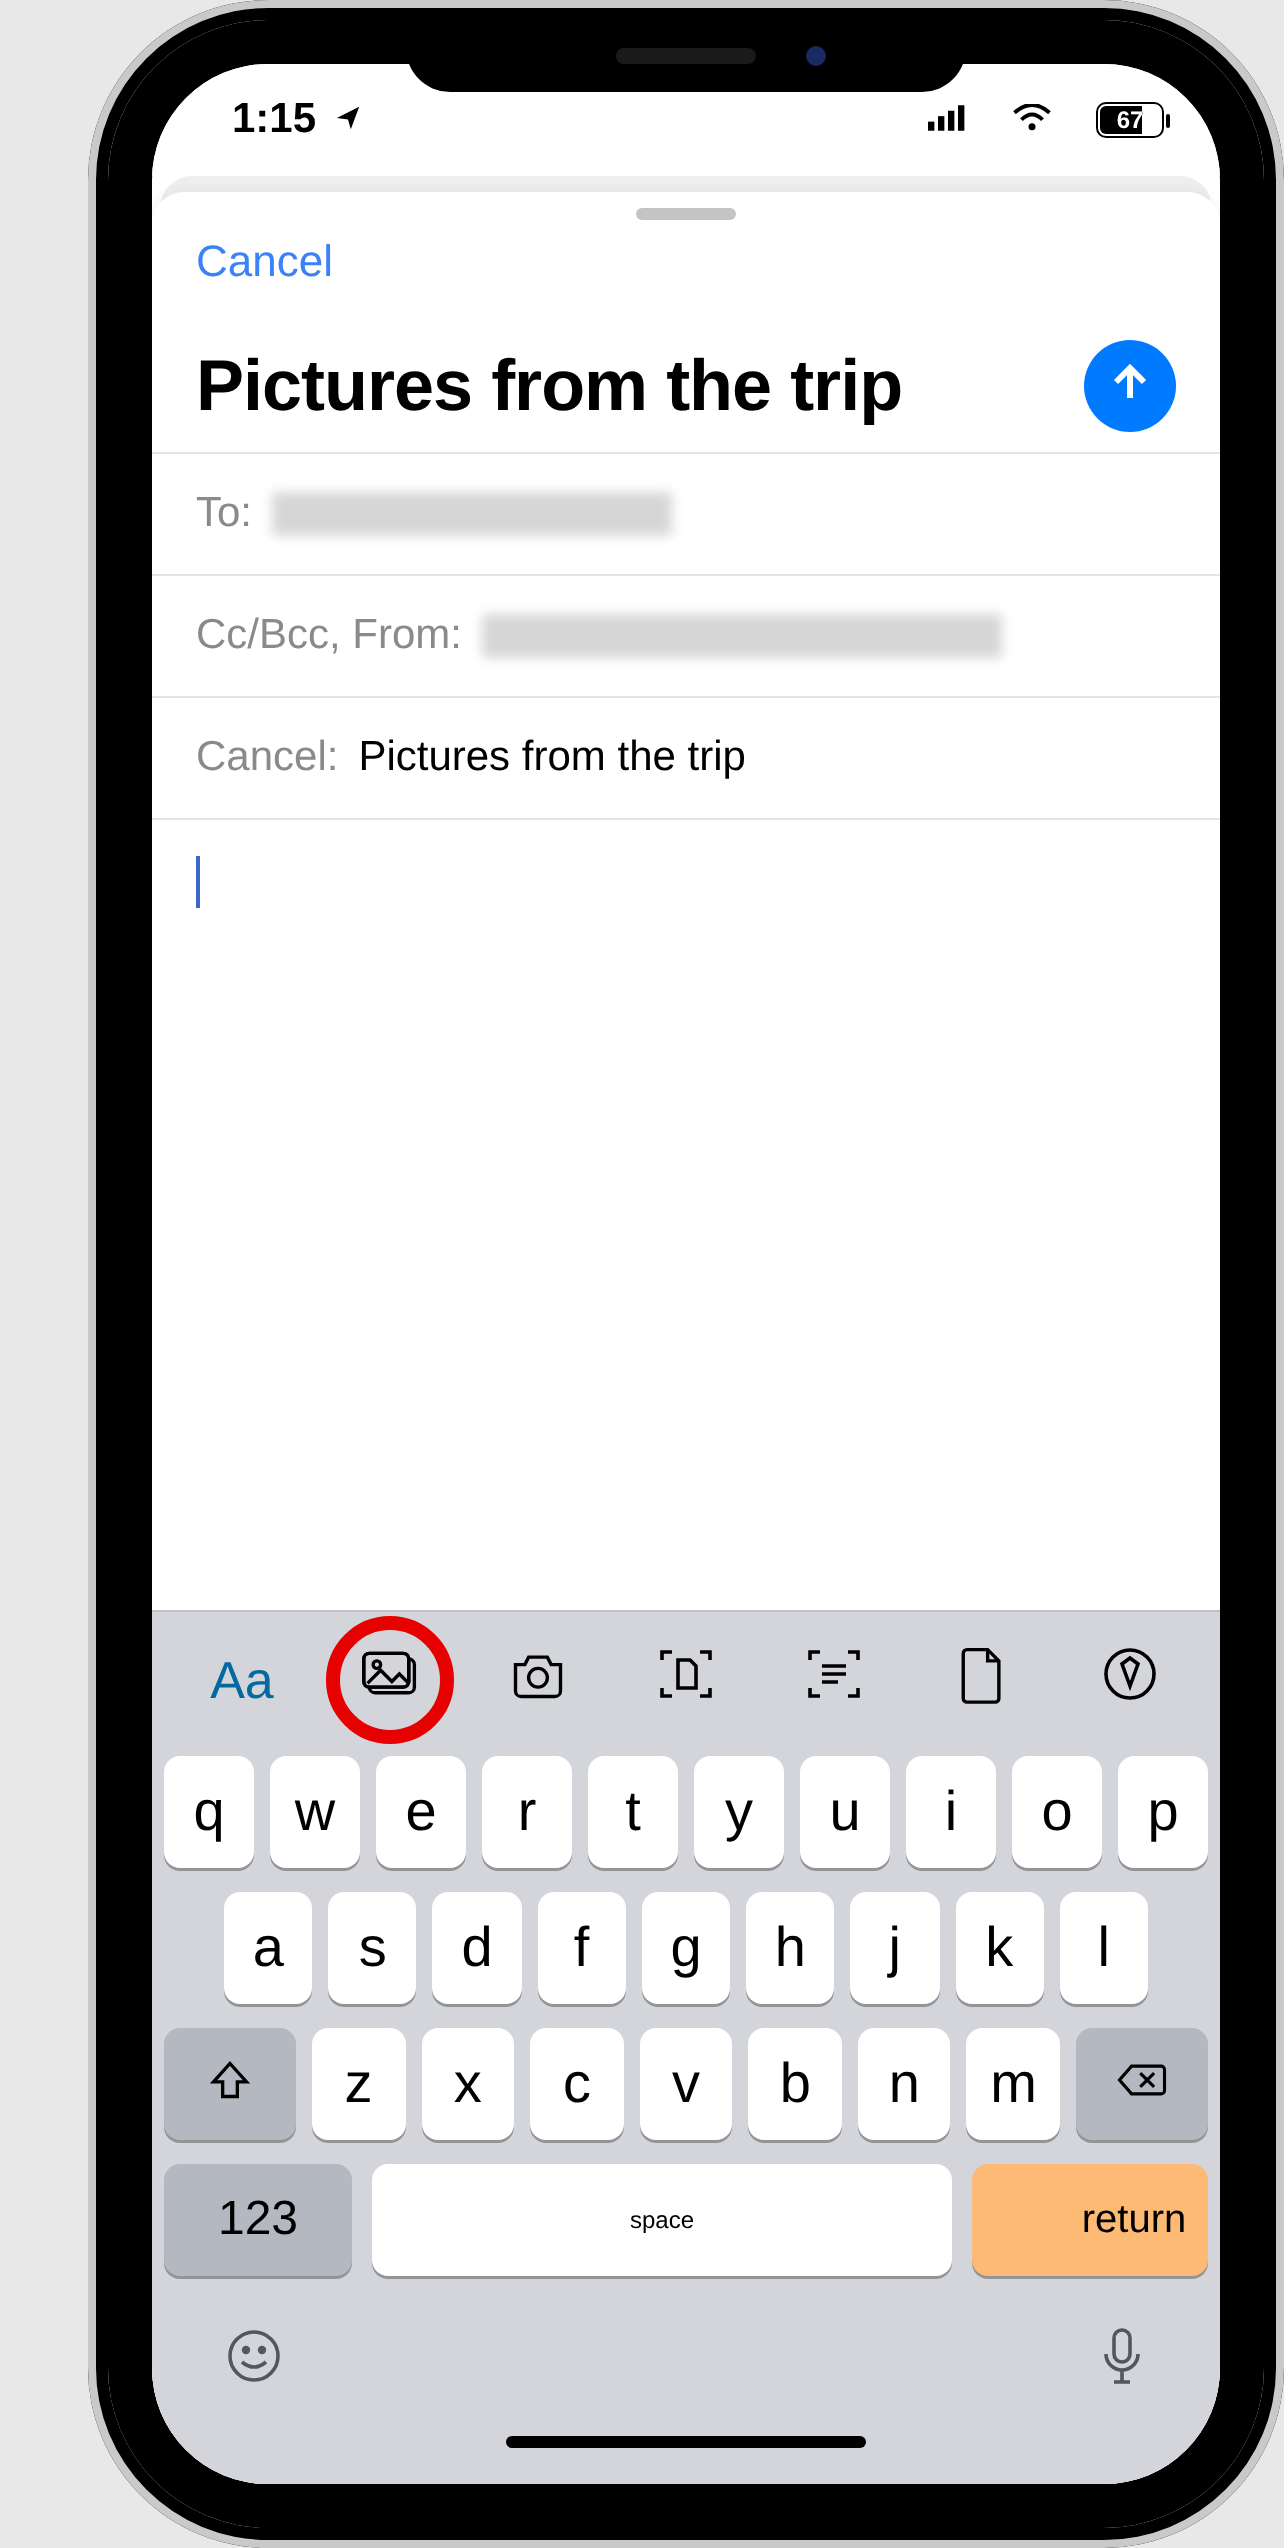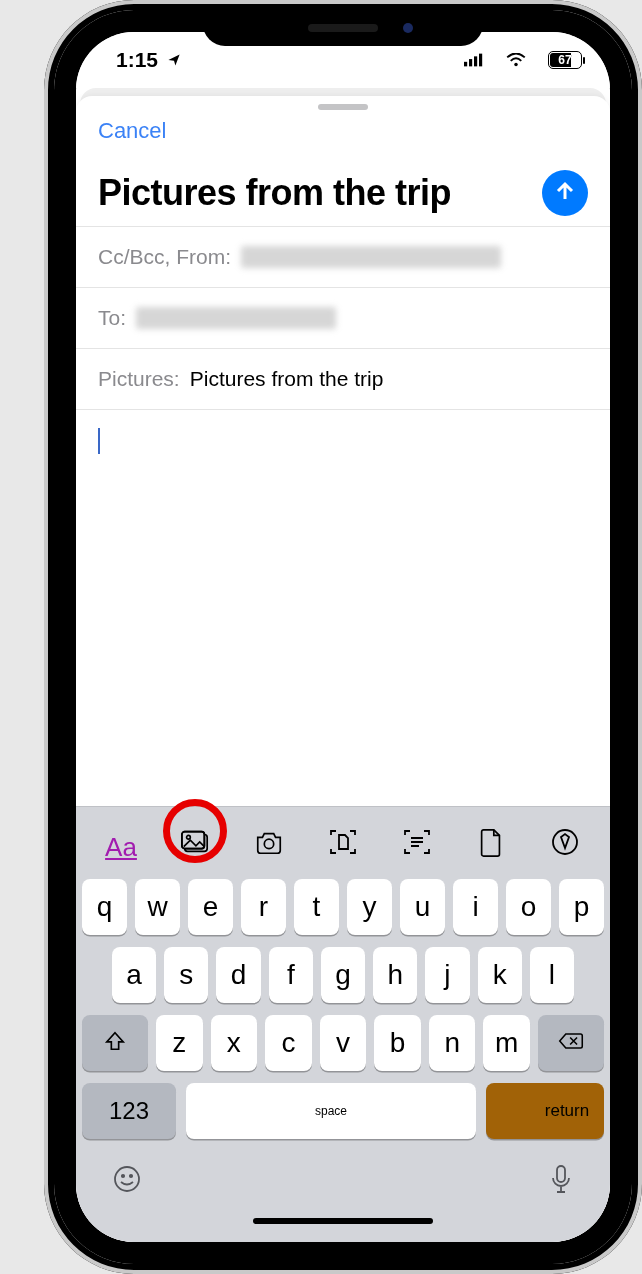--- a/index.html
+++ b/index.html
@@ -143,23 +143,23 @@
     width:2px; height:26px; background:#3a68c7; display:inline-block;
   }
   .kbd-accessory {
     background:#d3d5da;
     border-top:1px solid #bfc1c6;
     padding: 12px 8px 10px 8px;
     display:flex; align-items:center; justify-content:space-between;
     position:relative;
   }
   .acc-btn {
-    flex:1; display:flex; align-items:flex-end; justify-content:center;
+    flex:1; display:flex; align-items:center; justify-content:center;
     height:44px; cursor:pointer;
-    font-size:22px; color:#a21caf; position:relative;text-decoration:underline;
+    font-size:22px; color:#0369a1; position:relative;
   }
   .acc-text { font-size:26px; font-weight:400; }
   .highlight-circle {
     position:absolute;
     width:64px; height:64px;
     border:7px solid #e60000;
     border-radius:50%;
     pointer-events:none;
   }
   .keyboard {
@@ -172,21 +172,21 @@
     flex:1; height:56px;
     background:#fff; border-radius:8px;
     box-shadow: 0 1.5px 0 rgba(0,0,0,0.3);
     display:flex; align-items:center; justify-content:center;
     font-size:28px; color:#000; cursor:pointer;
   }
   .key.mod { background:#b4b8c0; }
   .key.wide { flex: 0 0 66px; }
   .key.space { flex: 4; font-size:12px; }
   .key.num { flex: 0 0 94px; font-size:24px; background:#b4b8c0; }
-  .key.ret { flex: 0 0 118px; font-size:17px; background:#a16207;padding-left:44px; }
+  .key.ret { flex: 0 0 118px; font-size:20px; background:#fdba74;padding-left:44px; }
   .krow.bottom { gap:10px; }
   .kbd-footer {
     display:flex; justify-content:space-between; align-items:center;
     padding: 12px 30px 0 30px;
   }
   .foot-icon { font-size:30px; color:#54565b; cursor:pointer; }
   .home-indicator {
     width:180px; height:6px; background:#000; border-radius:3px;
     margin: 16px auto 8px;
   }
@@ -251,31 +251,31 @@
           <div class="send-btn">
             <span>
               <svg viewBox="0 0 24 24">
                   <path d="M12 20 V5 M5 12 L12 5 L19 12"></path>
                 </svg>
             </span>
           </div>
         </div>
 
         <div class="field-row">
+          <span class="field-label">To:</span>
+          <span class="redact" style="width:200px"></span>
+        </div>
+
+        <div class="field-row">
           <span class="field-label">Cc/Bcc, From:</span>
           <span class="redact" style="width:260px"></span>
         </div>
 
         <div class="field-row">
-          <span class="field-label">To:</span>
-          <span class="redact" style="width:200px"></span>
-        </div>
-
-        <div class="field-row">
-          <span class="field-label">Pictures:</span>
+          <span class="field-label">Cancel:</span>
           <span class="field-value">Pictures from the trip</span>
         </div>
 
         <div class="body-area">
           <span class="cursor"></span>
         </div>
 
         <div class="kbd-accessory">
           <div class="acc-btn">
             <span class="acc-text">Aa</span>

